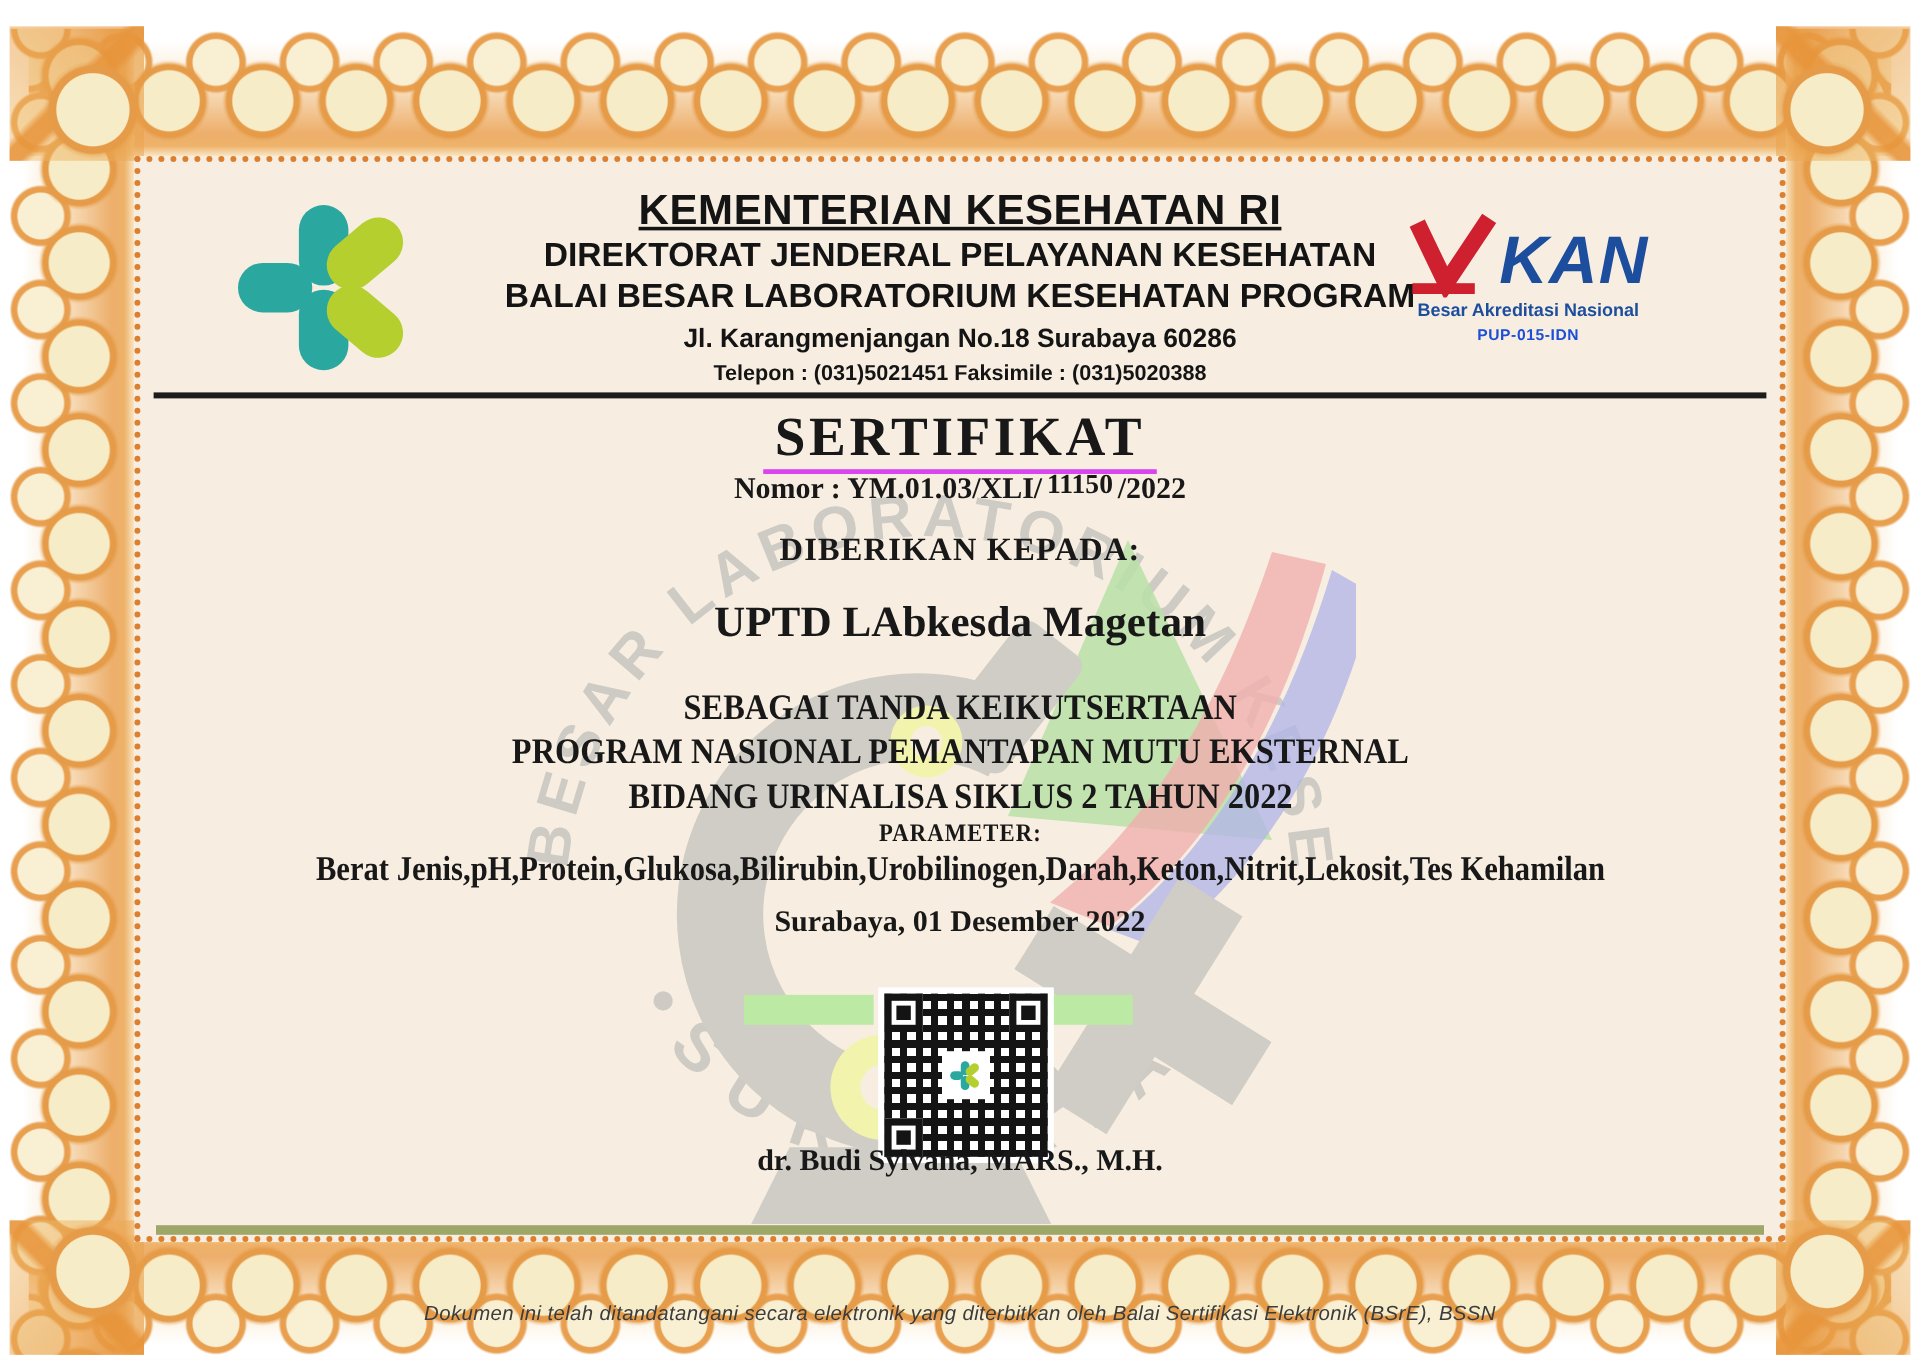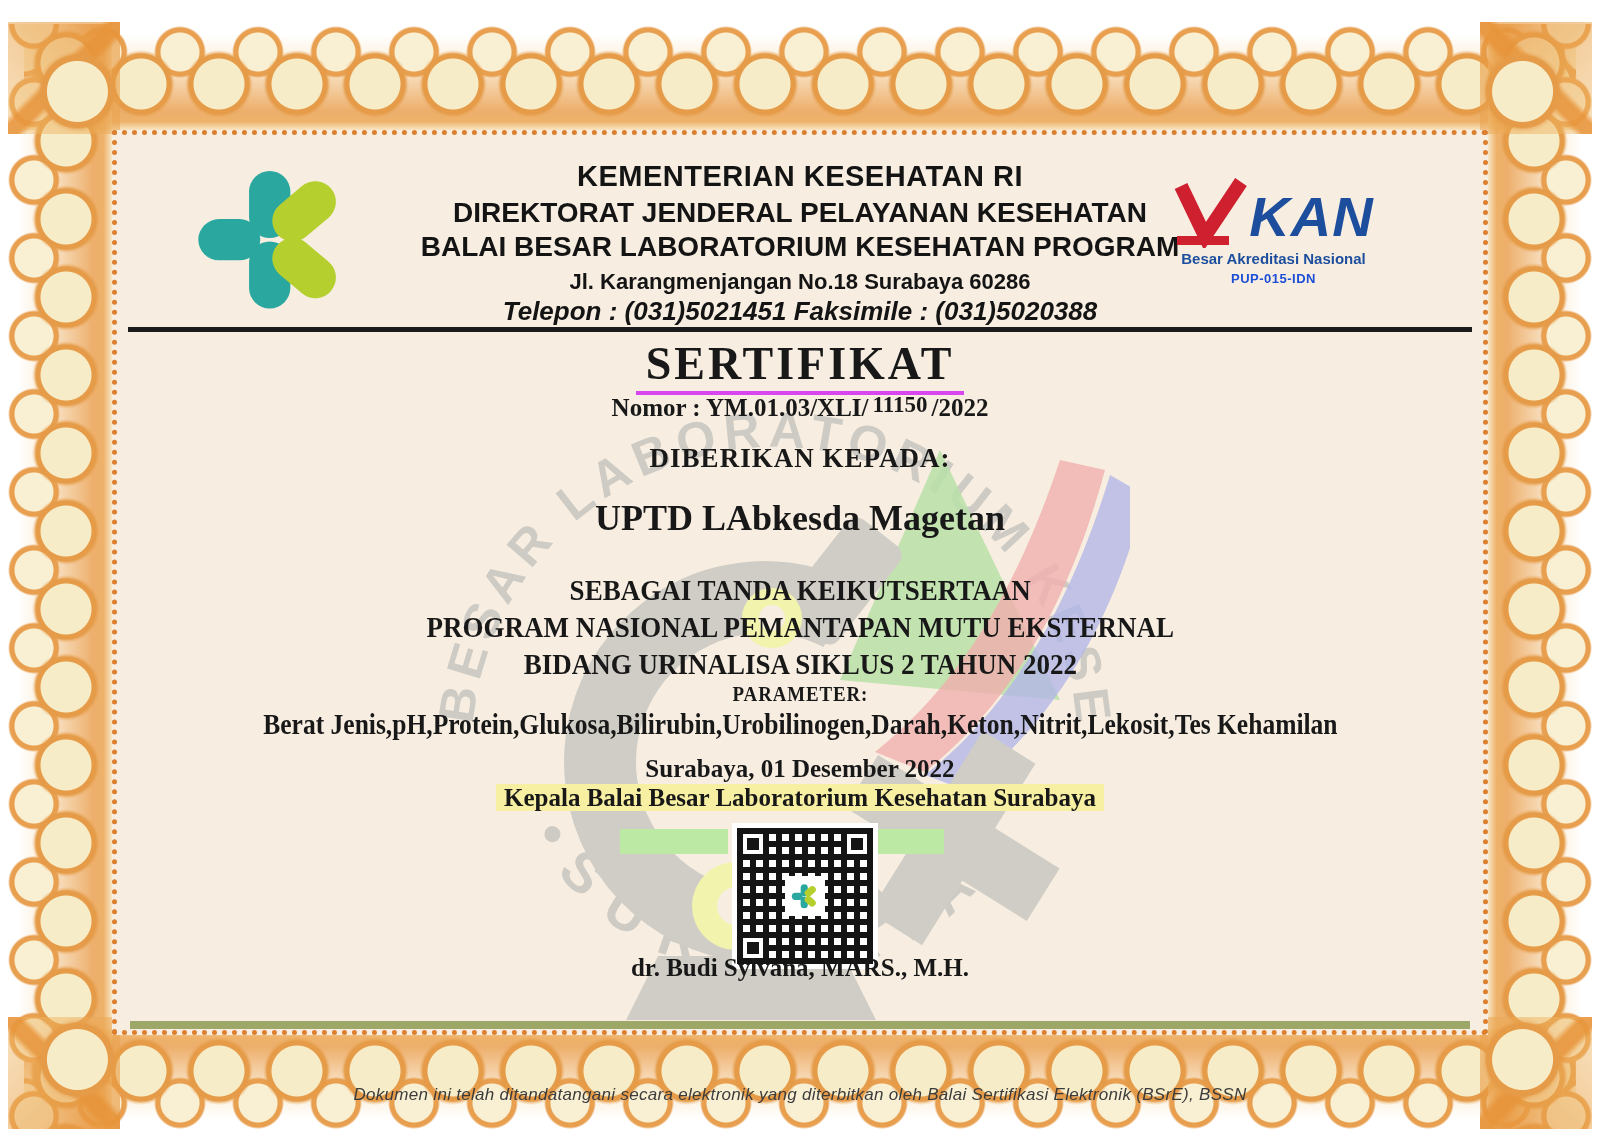--- a/index.html
+++ b/index.html
@@ -40,25 +40,25 @@
 
   .inner{position:absolute;left:112px;top:130px;right:112px;bottom:98px;
          background:#f7eee1;border:5px dotted #dc7f2e;box-sizing:border-box;}
 
   
   .watermark{position:absolute;left:420px;top:320px;width:710px;height:700px;opacity:.85;pointer-events:none;}
 
   
   .hdr{position:absolute;left:330px;right:330px;top:156px;text-align:center;
        font-family:"Liberation Sans",sans-serif;font-weight:700;color:#141414;}
-  .hdr .l1{font-size:29px;line-height:40px;letter-spacing:.5px;}
+  .hdr .l1{font-size:35px;line-height:40px;letter-spacing:.5px;text-decoration:underline;}
   .hdr .l2{font-size:28px;line-height:34px;}
   .hdr .l3{font-size:28px;line-height:34px;}
   .hdr .l4{font-size:22px;line-height:30px;margin-top:3px;}
-  .hdr .l5{font-size:26px;line-height:28px;font-style:italic;}
+  .hdr .l5{font-size:18px;line-height:28px;}
 
   .logo-kemenkes{position:absolute;left:185px;top:152px;width:178px;height:172px;}
 
   .kan{position:absolute;left:1166px;top:176px;width:215px;text-align:center;
        font-family:"Liberation Sans",sans-serif;}
   .kan-row{display:flex;align-items:flex-end;justify-content:center;gap:2px;height:72px;}
   .kan-word{font-size:56px;font-weight:700;font-style:italic;color:#1d4e9e;letter-spacing:1px;line-height:62px;}
   .kan-sub{font-size:15px;font-weight:700;color:#1d4e9e;margin-top:2px;}
   .kan-code{font-size:13px;font-weight:700;color:#1d4ed8;margin-top:4px;letter-spacing:.5px;}
 
@@ -204,21 +204,20 @@
     <span class="cond">PROGRAM NASIONAL PEMANTAPAN MUTU EKSTERNAL</span><br>
     <span class="cond">BIDANG URINALISA SIKLUS 2 TAHUN 2022</span>
   </div>
 
   <div class="cline params"><span class="cond">Berat Jenis,pH,Protein,Glukosa,Bilirubin,Urobilinogen,Darah,Keton,Nitrit,Lekosit,Tes Kehamilan</span></div>
 
   <div class="cline param-label"><span class="cond">PARAMETER:</span></div>
 
   <div class="cline dateline">Surabaya, 01 Desember 2022</div>
 
-  <div class="cline signer-title"><span class="hl-yellow">Kepala Balai Besar Laboratorium Kesehatan Surabaya</span></div>
 
   <div class="green-bar left"></div>
   <div class="green-bar right"></div>
 
   <div class="qr">
     <div class="qr-noise"></div>
     <span class="finder tl"></span>
     <span class="finder tr"></span>
     <span class="finder bl"></span>
     <div class="qr-center">

